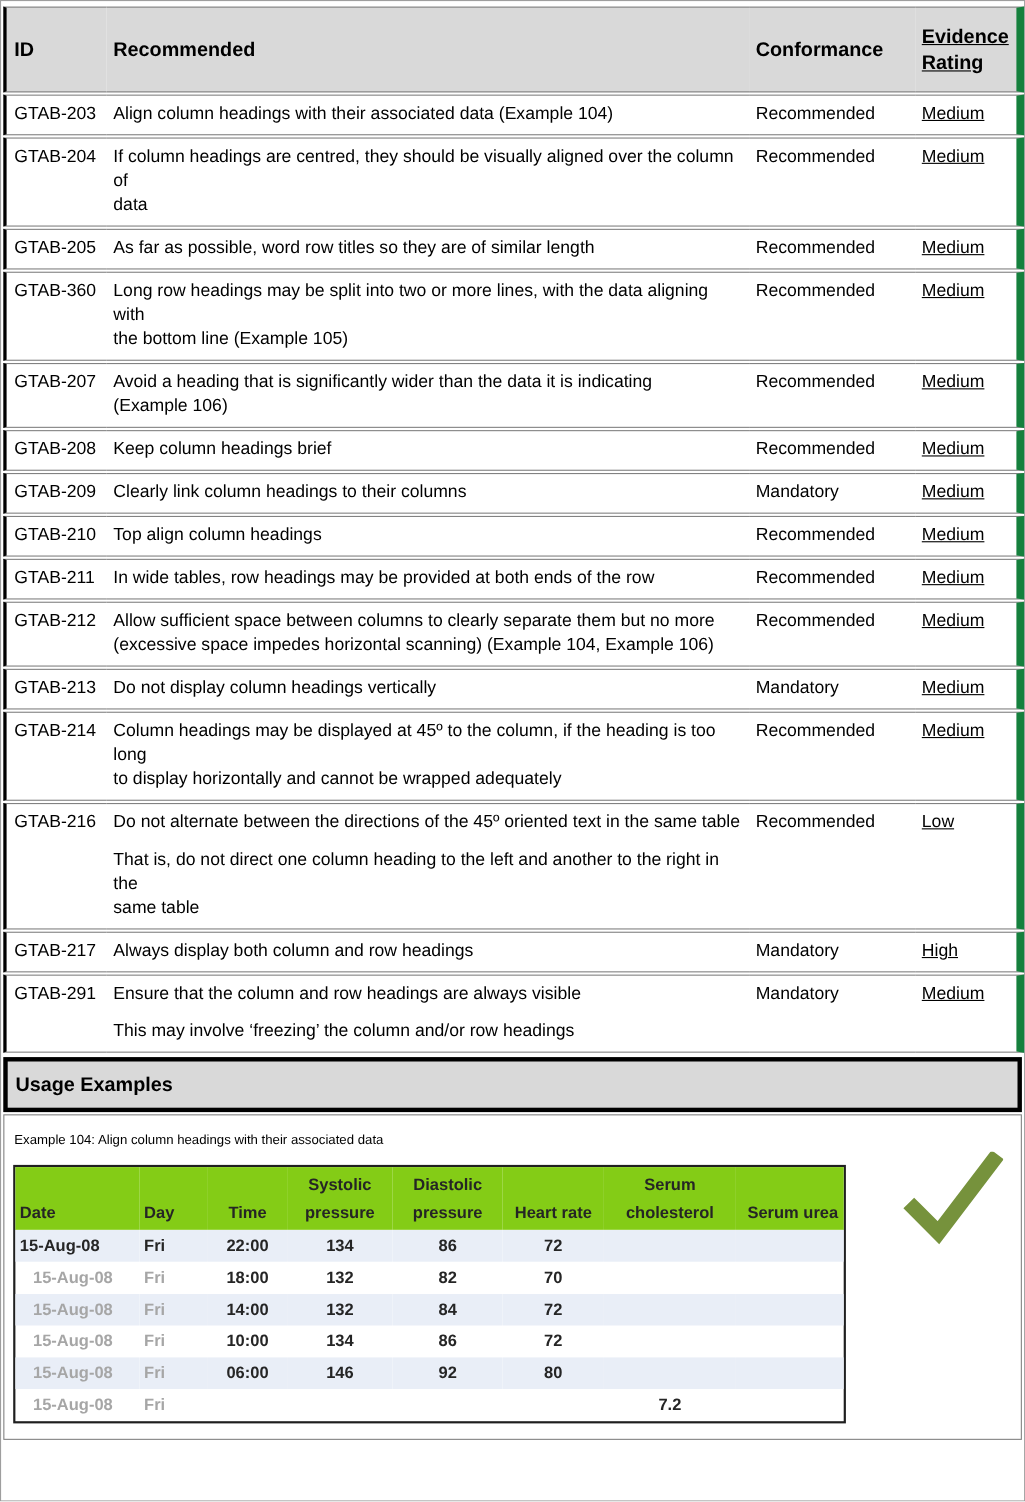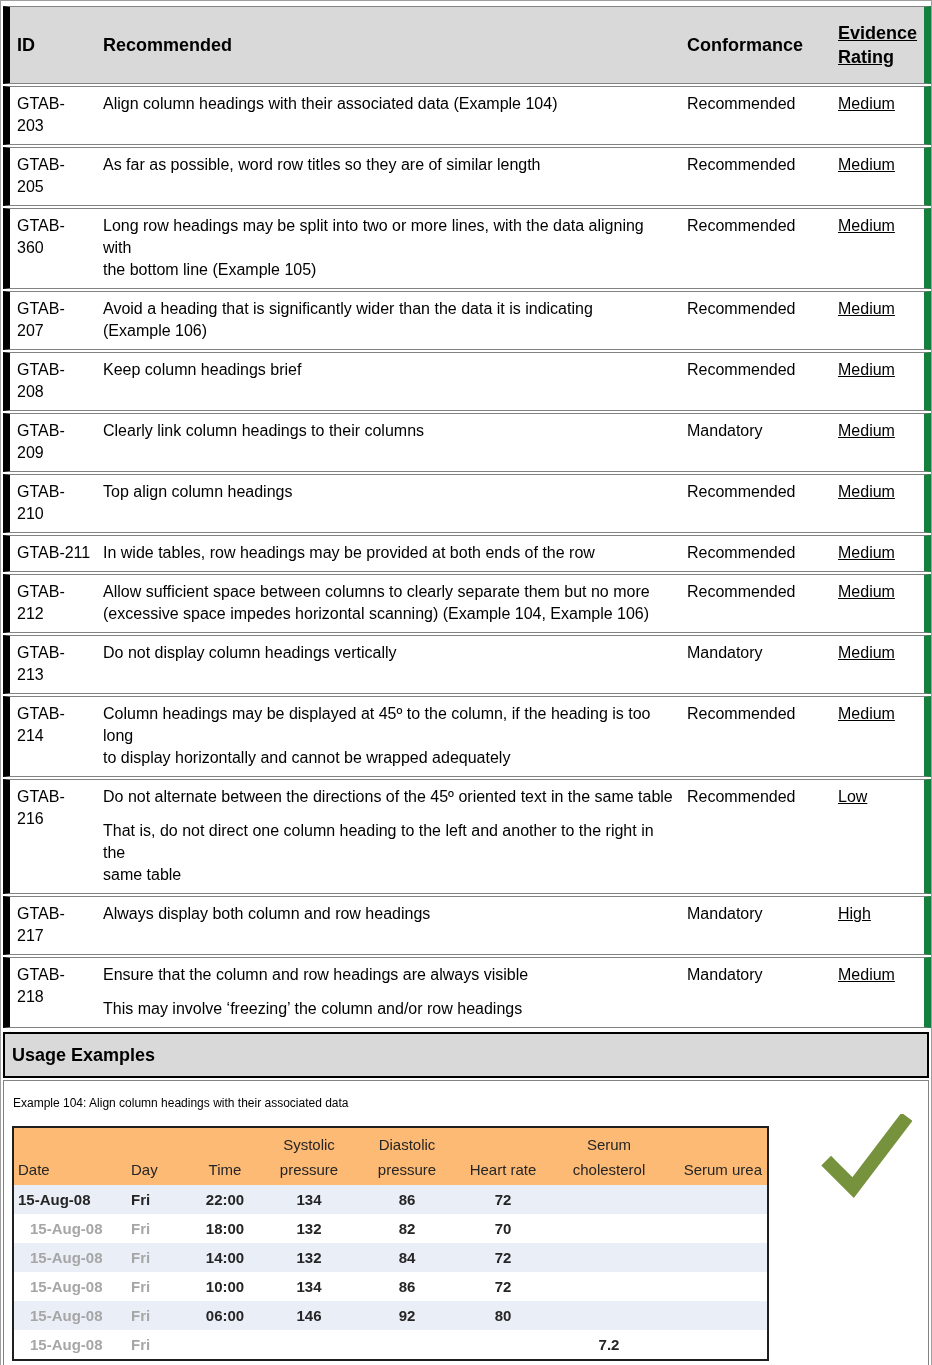--- a/index.html
+++ b/index.html
@@ -10,43 +10,43 @@
     border:1px solid #9e9e9e; background:#fff; padding:3px 2px 4px 2px;
   }
 
   
   table.guidelines { width:100%; border-collapse:separate; border-spacing:0 2px; table-layout:fixed; }
   .guidelines th, .guidelines td {
     border-top:1px solid #828282; border-bottom:1px solid #828282;
     padding:6px 6px 7px 6px; font-size:16px; line-height:22px;
     text-align:left; vertical-align:top; overflow:hidden;
   }
-  .guidelines th:first-child, .guidelines td:first-child { border-left:7px solid #000000; padding-left:7px; }
+  .guidelines th:first-child, .guidelines td:first-child { border-left:3px solid #000000; padding-left:7px; }
   .guidelines th:last-child,  .guidelines td:last-child  { border-right:7px solid #15803d;text-decoration:underline; }
   .guidelines thead th {
     background:#d9d9d9; font-size:18px; font-weight:bold;
     vertical-align:middle; height:78px; white-space:pre-line; line-height:24px;
   }
   .desc p { margin:0; white-space:pre-line; }
   .desc p + p { margin-top:12px; }
 
   
   .usage-bar {
-    margin-top:2px; border:2px solid #000000; background:#d9d9d9;
+    margin-top:2px; border:4px solid #000000; background:#d9d9d9;
     font-size:18px; font-weight:bold; padding:10px 7px; line-height:22px;
   }
   .example-box { margin-top:2px; border:1px solid #828282; background:#fff; padding:11px 8px 14px 8px; }
   .example-caption { font-size:12px; line-height:22px; margin:0 0 12px 1px; }
   .figure-row { display:flex; align-items:flex-start; }
 
   .excel-figure { border:2px solid #1f1f1f; width:757px; flex:0 0 auto; background:#fff; }
   table.excel { width:100%; border-collapse:collapse; table-layout:fixed; font-size:15px; font-weight:bold; color:#252525; }
   .excel thead th {
-    background:#fdba74; vertical-align:bottom; text-align:center;
-    padding:4px 4px 3px 4px; line-height:25px; white-space:pre-line; font-weight:normal;
+    background:#84cc16; vertical-align:bottom; text-align:center;
+    padding:4px 4px 3px 4px; line-height:25px; white-space:pre-line; font-weight:bold;
   }
   .excel thead th.c-date, .excel thead th.c-day { text-align:left; }
   .excel thead th.c-urea { text-align:right; padding-right:5px; }
   .excel td { padding:0 4px; line-height:29px; height:29px; text-align:center; overflow:hidden; }
   .excel td.c-date { text-align:left; }
   .excel td.c-day  { text-align:left; }
   .excel td.c-urea { text-align:right; padding-right:5px; }
   .excel tbody tr:nth-child(odd) { background:#e9eef7; }
   .excel td.muted { color:#a6a6a6; }
   .excel td.c-date.muted { padding-left:16px; }
@@ -77,20 +77,29 @@
     <tbody>
         <tr>
           <td>GTAB-203</td>
           <td class="desc">
             <p>Align column headings with their associated data (Example 104)</p>
           </td>
           <td>Recommended</td>
           <td>Medium</td>
         </tr>
         <tr>
+          <td>GTAB-204</td>
+          <td class="desc">
+            <p>If column headings are centred, they should be visually aligned over the column of
+data</p>
+          </td>
+          <td>Recommended</td>
+          <td>Medium</td>
+        </tr>
+        <tr>
           <td>GTAB-205</td>
           <td class="desc">
             <p>As far as possible, word row titles so they are of similar length</p>
           </td>
           <td>Recommended</td>
           <td>Medium</td>
         </tr>
         <tr>
           <td>GTAB-360</td>
           <td class="desc">
@@ -179,21 +188,21 @@
         </tr>
         <tr>
           <td>GTAB-217</td>
           <td class="desc">
             <p>Always display both column and row headings</p>
           </td>
           <td>Mandatory</td>
           <td>High</td>
         </tr>
         <tr>
-          <td>GTAB-218</td>
+          <td>GTAB-291</td>
           <td class="desc">
             <p>Ensure that the column and row headings are always visible</p>
             <p>This may involve ‘freezing’ the column and/or row headings</p>
           </td>
           <td>Mandatory</td>
           <td>Medium</td>
         </tr>
       </tbody>
   </table>
 

